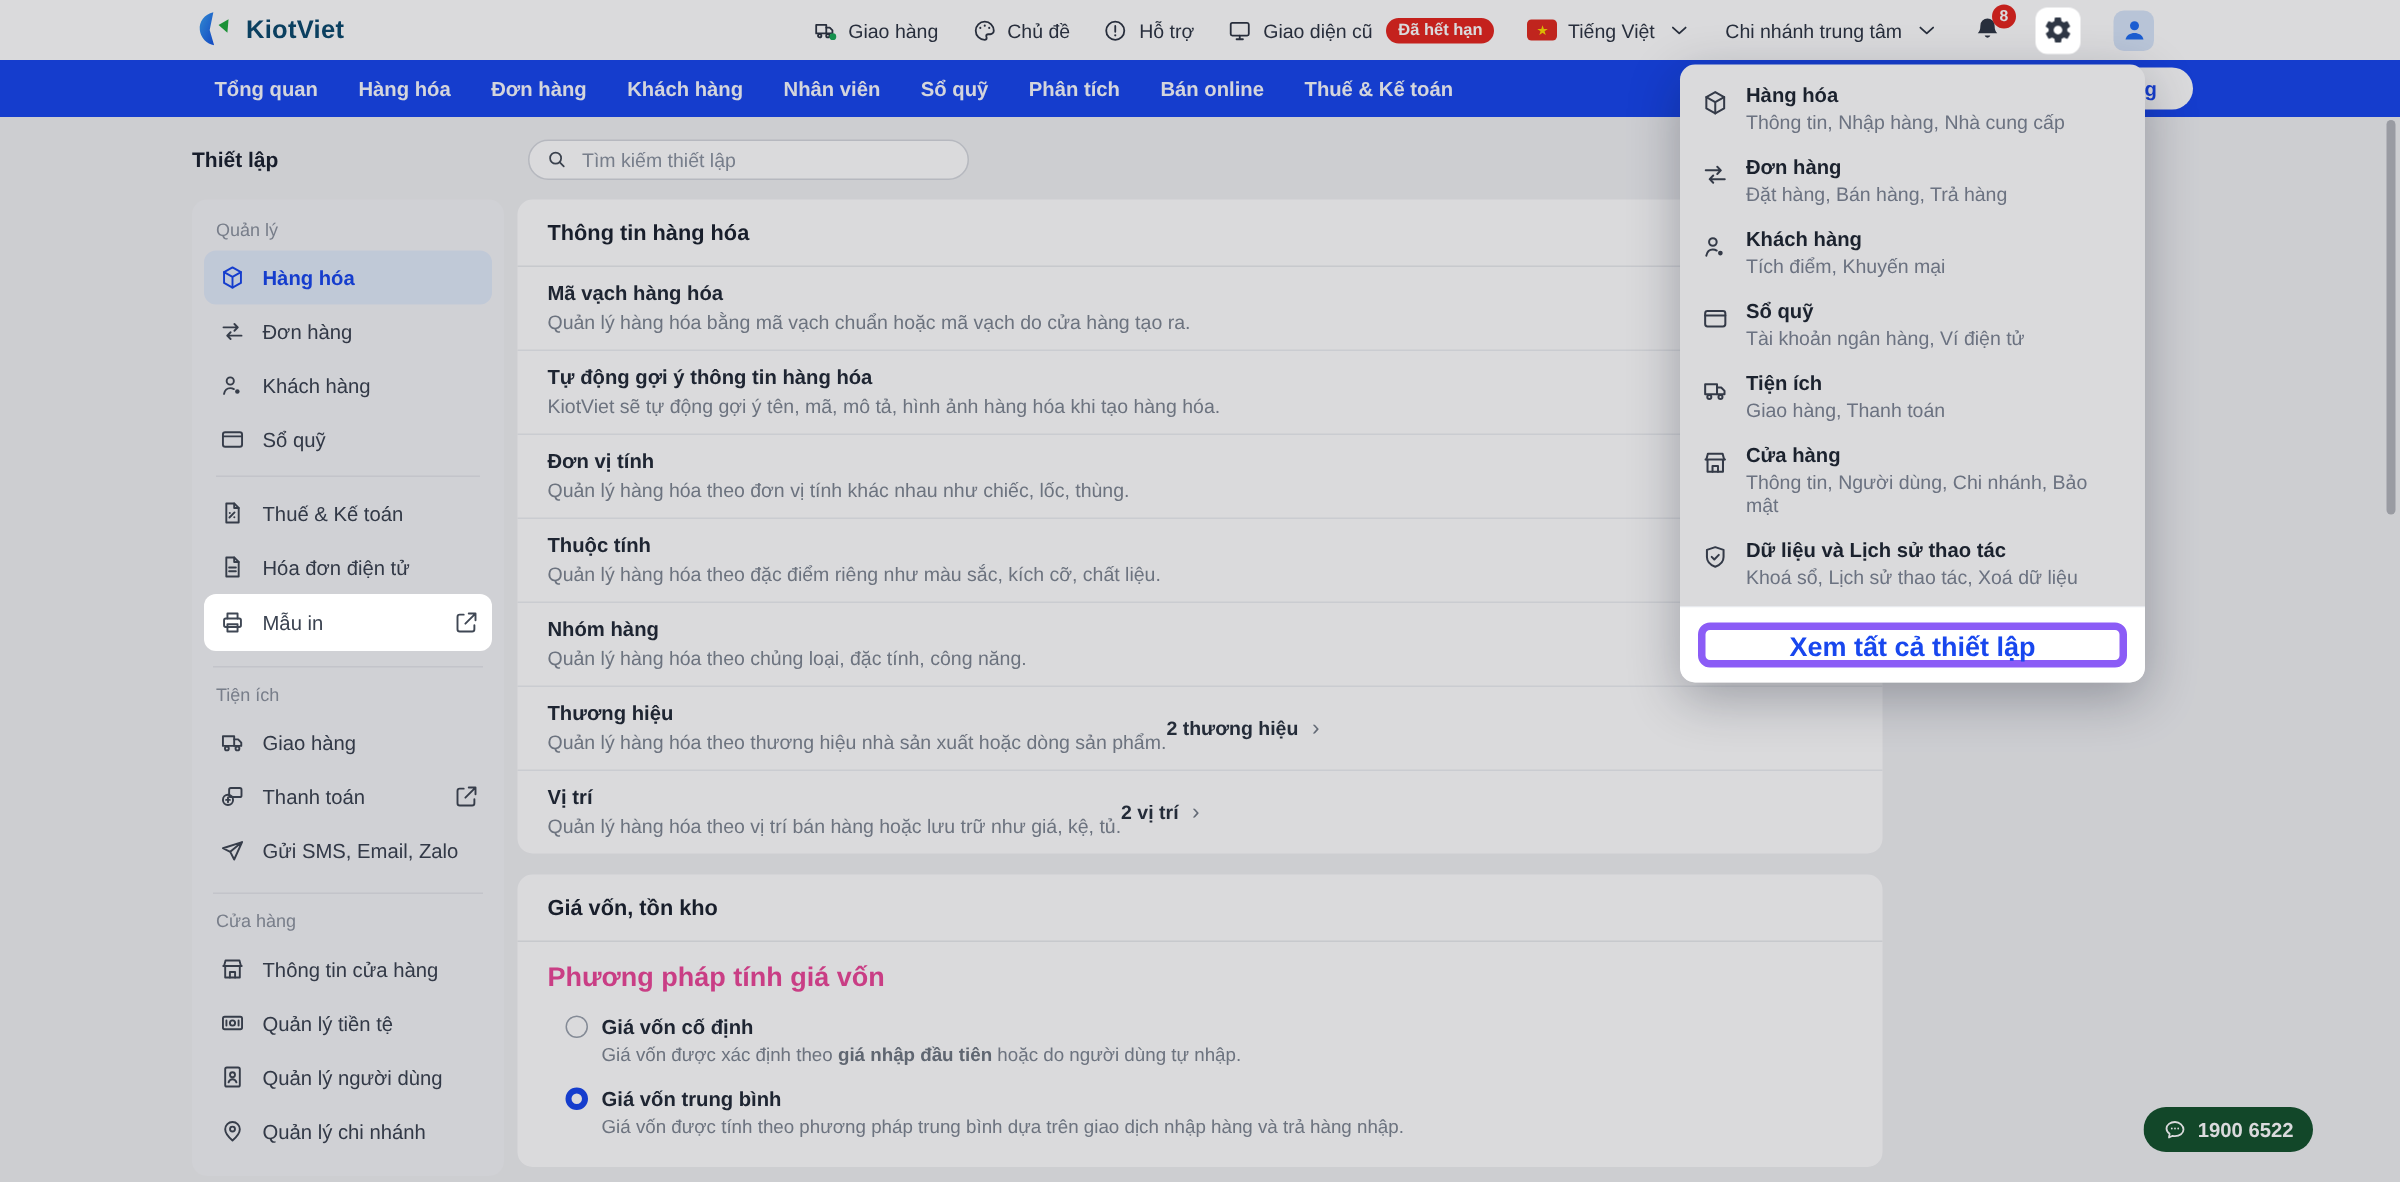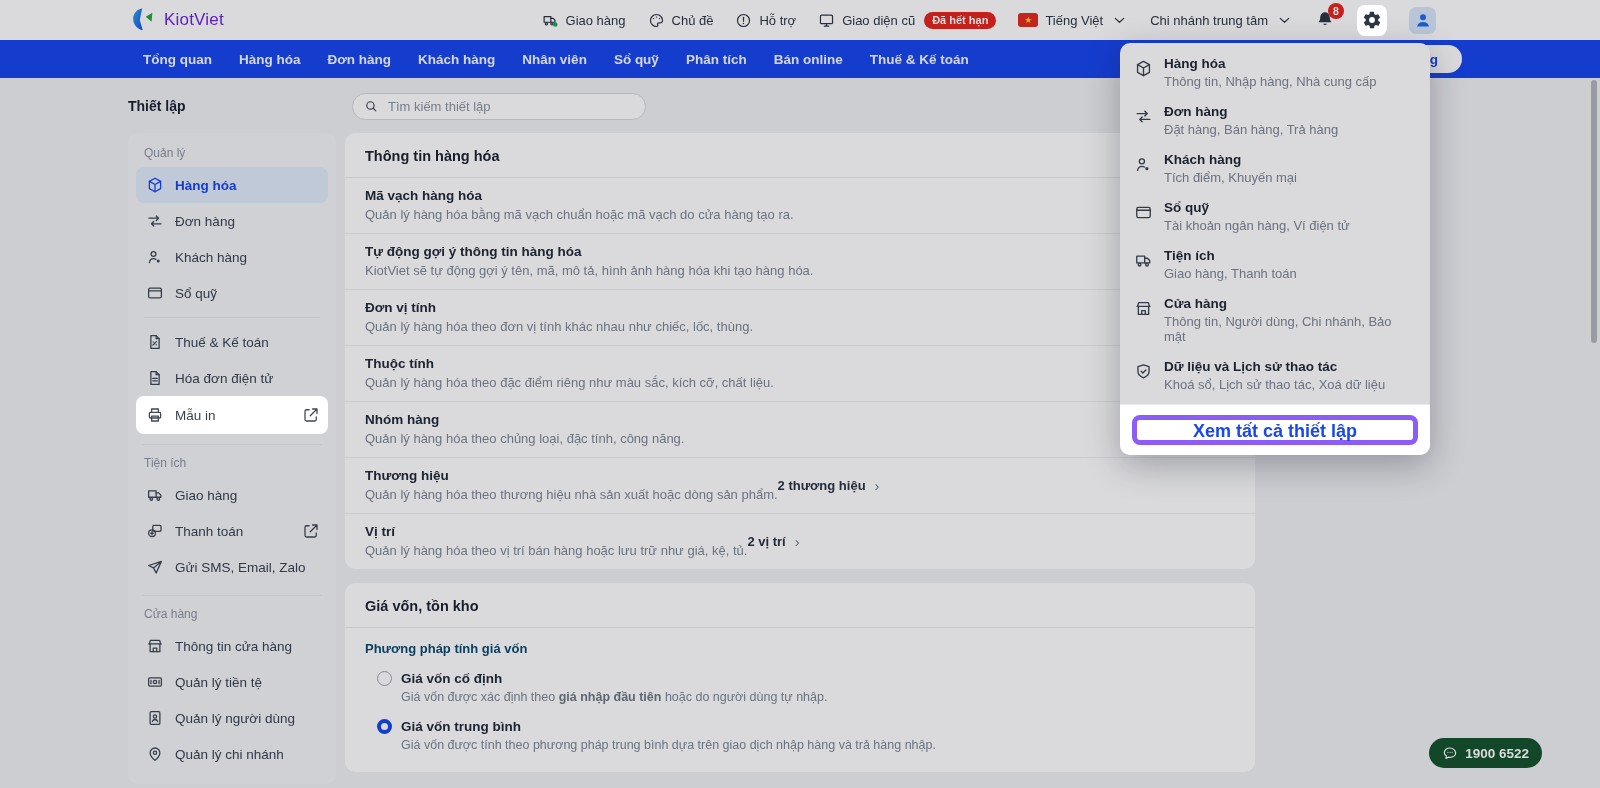--- a/index.html
+++ b/index.html
@@ -8,21 +8,21 @@
     width:1600px; height:788px; overflow:hidden;
     background:#f0f1f3;
     font-family:"Liberation Sans","DejaVu Sans",sans-serif;
     -webkit-font-smoothing:antialiased;
   }
   .app { width:1600px; height:788px; position:relative; overflow:hidden; }
 
   
   .topbar { height:40px; background:#ffffff; display:flex; align-items:center; padding-left:130px; }
   .brand { display:flex; align-items:center; gap:7px; cursor:pointer; }
-  .brand-name { font-size:17px; font-weight:400; color:#6d28d9; letter-spacing:.2px; }
+  .brand-name { font-size:17px; font-weight:700; color:#0c4a6e; letter-spacing:.2px; }
   .topbar-right { margin-left:auto; display:flex; align-items:center; gap:22px; padding-right:164px; }
   .tb-item { display:flex; align-items:center; gap:7px; font-size:13px; color:#2e3644; cursor:pointer; white-space:nowrap; }
   .tb-item .ic { width:17px; height:17px; color:#2e3644; }
   .badge-expired { background:#e5261f; color:#fff; font-size:11px; font-weight:700; border-radius:10px; padding:2.5px 8px; margin-left:2px; }
   .flag { width:20px; height:14px; border-radius:3px; background:#e12b20; color:#ffd900; font-size:9px;
           display:flex; align-items:center; justify-content:center; }
   .chev { width:11px; height:11px; color:#4a5260; margin-left:1px; }
   .bell { position:relative; color:#2e3644; width:20px; height:20px; cursor:pointer; }
   .bell-badge { position:absolute; top:-7px; right:-9px; min-width:16px; height:16px; border-radius:9px;
     background:#e5261f; color:#fff; font-size:10.5px; font-weight:700; display:flex; align-items:center; justify-content:center; padding:0 4px; }
@@ -68,21 +68,21 @@
   .card { background:#fff; border-radius:10px; }
   .card-h { padding:15px 20px 13px; font-size:14.5px; font-weight:700; color:#1c2330; border-bottom:1px solid #e9ebee; }
   .srow { display:flex; align-items:center; justify-content:flex-start; padding:10px 20px 11px; border-bottom:1px solid #edeff2; }
   .srow:last-child { border-bottom:0; }
   .srow-t { font-size:13.5px; font-weight:600; color:#232b38; }
   .srow-d { font-size:13px; color:#7e8692; margin-top:4px; }
   .srow-v { font-size:13px; font-weight:600; color:#2a3340; white-space:nowrap; display:flex; align-items:center; gap:9px; cursor:pointer; }
   .srow-v .chevr { color:#737b87; font-size:15px; font-weight:400; }
 
   .cost-body { padding:13px 20px 20px; }
-  .cost-sub { font-size:13px; font-weight:600; color:#0c4a6e; }
+  .cost-sub { font-size:18px; font-weight:600; color:#ec4899; }
   .radio-row { margin-top:15px; padding-left:12px; cursor:pointer; }
   .radio-line { display:flex; align-items:center; gap:9px; }
   .rdot { width:15px; height:15px; border-radius:50%; border:1.5px solid #9aa2ad; background:#fff; flex:none; }
   .rdot.sel { border:4.5px solid #1847ee; }
   .radio-label { font-size:13.5px; font-weight:600; color:#232b38; }
   .radio-desc { font-size:12.5px; color:#7e8692; margin:4px 0 0 24px; }
   .radio-desc b { color:#6f7782; }
 
   
   .dropdown { position:absolute; top:43px; left:1120px; width:310px; background:#fff; border-radius:10px;

